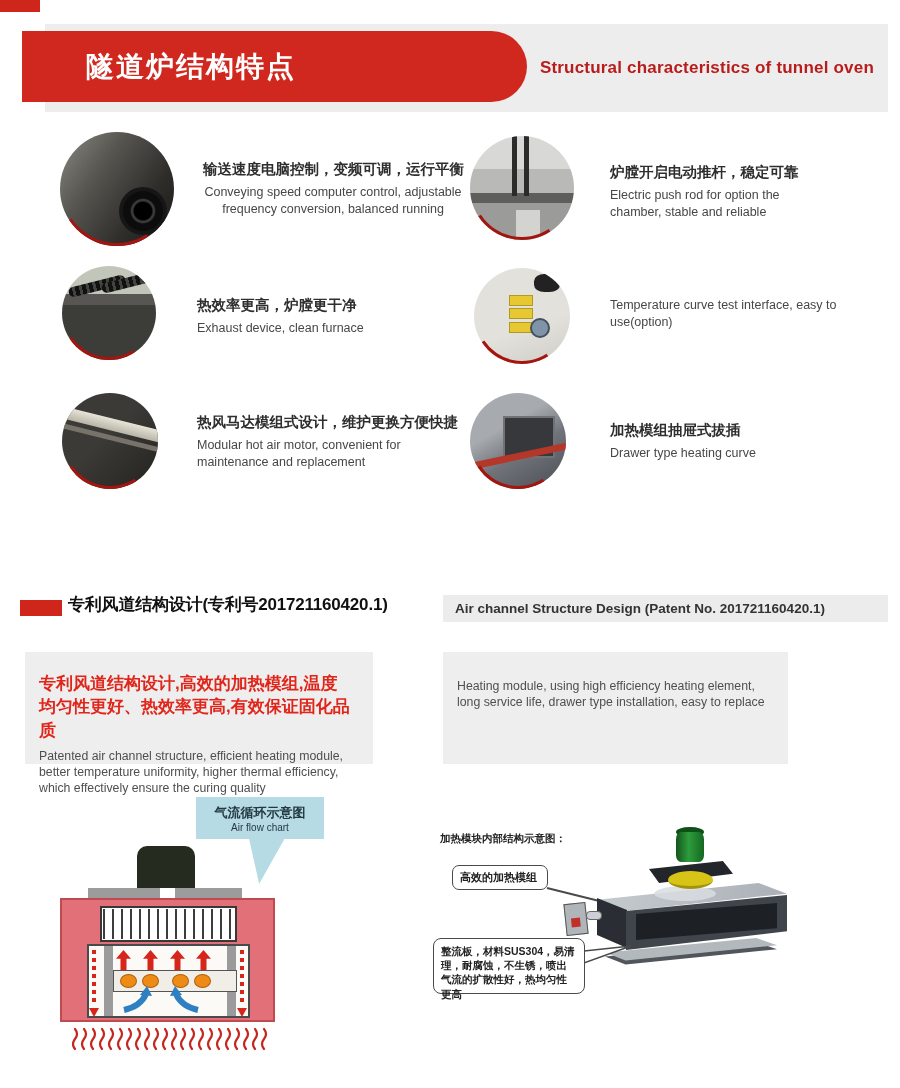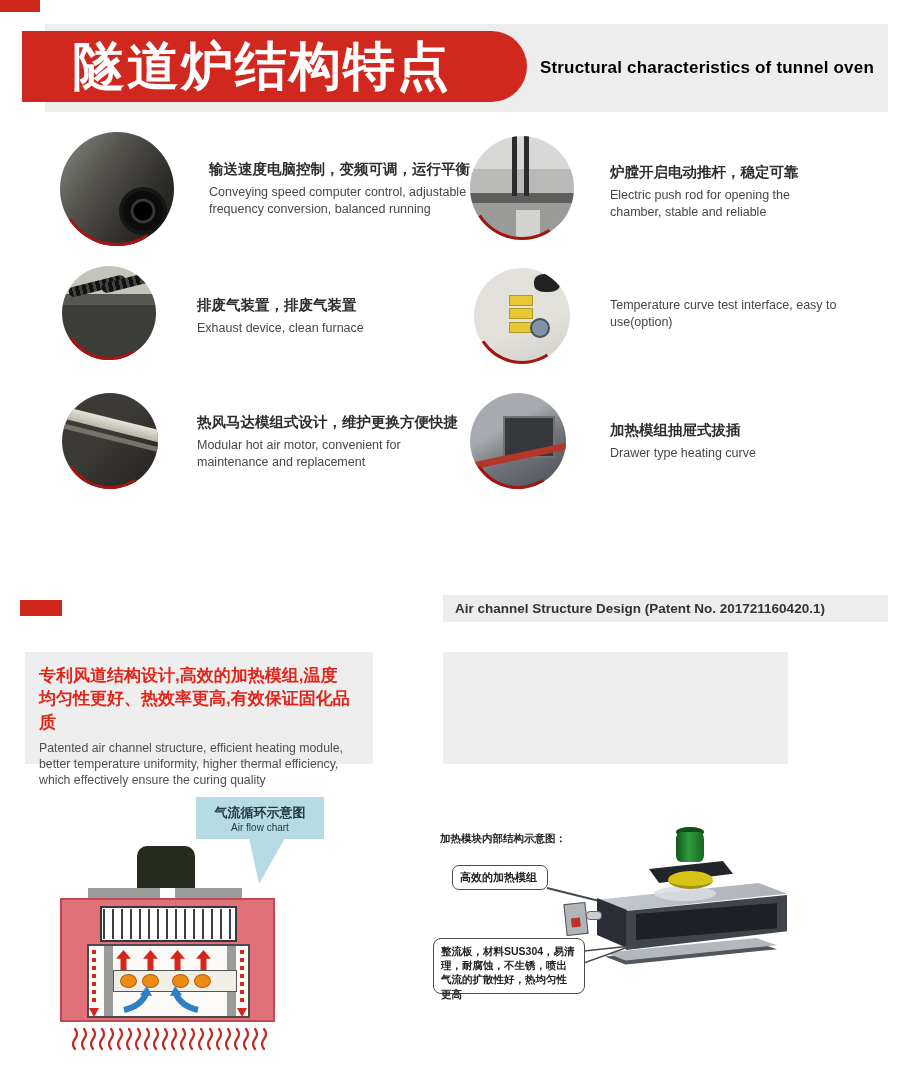--- a/index.html
+++ b/index.html
@@ -5,24 +5,24 @@
   html,body{margin:0;padding:0;background:#fff;}
   #page{position:relative;width:900px;height:1088px;background:#fff;overflow:hidden;
         font-family:"Liberation Sans","DejaVu Sans",sans-serif;}
   .abs{position:absolute;}
   .pre{white-space:pre-line;}
 
   
   .corner-red{left:0;top:0;width:40px;height:12px;background:#cf261c;}
   .hdr-gray{left:45px;top:24px;width:843px;height:88px;background:#ededed;}
   .hdr-en{position:absolute;right:14px;top:0;height:100%;display:flex;align-items:center;
-          font-size:17px;font-weight:bold;color:#000000;letter-spacing:.2px;}
+          font-size:17px;font-weight:bold;color:#b91c1c;letter-spacing:.2px;}
   .hdr-red{left:22px;top:31px;width:505px;height:71px;background:#d0281e;
            border-radius:0 36px 36px 0;display:flex;align-items:center;}
-  .hdr-zh{padding-left:51px;font-size:52px;font-weight:bold;color:#fff;letter-spacing:2px;font-family:Liberation Serif, serif;}
+  .hdr-zh{padding-left:64px;font-size:28px;font-weight:bold;color:#fff;letter-spacing:2px;font-family:Liberation Serif, serif;}
 
   
   .photo{position:absolute;border-radius:50%;overflow:hidden;}
   .rim{position:absolute;inset:-3px;border-radius:50%;border:6px solid transparent;
        border-bottom-color:#a51510;transform:rotate(12deg);}
   .ftext .zh{font-size:14.5px;font-weight:bold;color:#2e2e2e;margin-bottom:5px;white-space:nowrap;}
   .ftext .en{font-size:12.5px;color:#474747;line-height:1.32;}
 
   .p1{background:linear-gradient(125deg,#8a8a85 0%,#55544f 35%,#2e2d2a 70%,#191917 100%);}
   .p1-fan{position:absolute;left:52%;top:48%;width:48px;height:48px;border-radius:50%;
@@ -47,21 +47,21 @@
   .p6-plate{position:absolute;left:34%;top:24%;width:50%;height:40%;background:#36383c;border:2px solid #6f7378;}
   .p6-stripe{position:absolute;left:-10%;top:62%;width:120%;height:7px;background:#b5372a;transform:rotate(-12deg);}
 
   
   .pat-sq{left:20px;top:600px;width:42px;height:16px;background:#cf261c;}
   .pat-zh{left:68px;top:593px;font-size:17px;font-weight:bold;color:#111;letter-spacing:-.2px;}
   .pat-bar{left:443px;top:595px;width:445px;height:27px;background:#ececec;display:flex;align-items:center;}
   .pat-en{padding-left:12px;font-size:13.5px;font-weight:600;color:#333;}
 
   
-  .hl{background:#efeeee;padding:12px 14px;box-sizing:border-box;}
+  .hl{background:#efeeee;padding:20px 14px;box-sizing:border-box;}
   .hl-left{left:25px;top:652px;width:348px;height:112px;}
   .hl-right{left:443px;top:652px;width:345px;height:112px;}
   .hl .zh{font-size:17px;font-weight:bold;color:#e0251a;line-height:1.38;}
   .hl .en{font-size:12.3px;color:#4f4f4f;line-height:1.3;margin-top:7px;}
 
   
   #airflow{left:0;top:770px;width:420px;height:318px;}
   .af-callout{left:196px;top:27px;width:128px;height:42px;background:#b7dbe5;color:#233a42;
               display:flex;flex-direction:column;align-items:center;justify-content:center;}
   .af-callout .zh{font-size:13px;font-weight:bold;text-align:center;}
@@ -134,45 +134,45 @@
     <div class="hdr-en">Structural characteristics of tunnel oven</div>
   </div>
   <div class="abs hdr-red">
     <div class="hdr-zh">隧道炉结构特点</div>
   </div>
 
   <div class="photo p1" style="left:60px;top:132px;width:114px;height:114px;">
     <div class="p1-fan"></div>
     <div class="rim"></div>
   </div>
-  <div class="abs ftext" style="left:209px;top:160px;width:260px;">
+  <div class="abs ftext" style="left:203px;top:160px;width:260px;text-align:center;">
     <div class="zh">输送速度电脑控制，变频可调，运行平衡</div>
     <div class="en pre">Conveying speed computer control, adjustable
 frequency conversion, balanced running</div>
   </div>
 
   <div class="photo p2" style="left:470px;top:136px;width:104px;height:104px;">
     <div class="p2-rod1"></div>
     <div class="p2-rod2"></div>
     <div class="p2-foot"></div>
     <div class="rim"></div>
   </div>
   <div class="abs ftext" style="left:610px;top:163px;width:280px;">
     <div class="zh">炉膛开启电动推杆，稳定可靠</div>
-    <div class="en pre">Electric push rod for opening the
+    <div class="en pre">Electric push rod for option the
 chamber, stable and reliable</div>
   </div>
 
   <div class="photo p3" style="left:62px;top:266px;width:94px;height:94px;">
     <div class="p3-tube" style="left:6%;top:16%;"></div>
     <div class="p3-tube" style="left:42%;top:12%;"></div>
     <div class="rim"></div>
   </div>
   <div class="abs ftext" style="left:197px;top:296px;width:260px;">
-    <div class="zh">排废气装置，排废气装置</div>
+    <div class="zh">热效率更高，炉膛更干净</div>
     <div class="en pre">Exhaust device, clean furnace</div>
   </div>
 
   <div class="photo p4" style="left:474px;top:268px;width:96px;height:96px;">
     <div class="p4-y" style="left:36%;top:28%;"></div>
     <div class="p4-y" style="left:36%;top:42%;"></div>
     <div class="p4-y" style="left:36%;top:56%;"></div>
     <div class="p4-conn"></div>
     <div class="p4-blob"></div>
     <div class="rim"></div>
@@ -196,32 +196,35 @@
     <div class="p6-plate"></div>
     <div class="p6-stripe"></div>
     <div class="rim"></div>
   </div>
   <div class="abs ftext" style="left:610px;top:421px;width:280px;">
     <div class="zh">加热模组抽屉式拔插</div>
     <div class="en pre">Drawer type heating curve</div>
   </div>
 
   <div class="abs pat-sq"></div>
+  <div class="abs pat-zh">专利风道结构设计(专利号201721160420.1)</div>
   <div class="abs pat-bar">
     <div class="pat-en">Air channel Structure Design (Patent No. 201721160420.1)</div>
   </div>
 
   <div class="abs hl hl-left">
     <div class="zh pre">专利风道结构设计,高效的加热模组,温度
 均匀性更好、热效率更高,有效保证固化品质</div>
     <div class="en pre">Patented air channel structure, efficient heating module,
 better temperature uniformity, higher thermal efficiency,
 which effectively ensure the curing quality</div>
   </div>
   <div class="abs hl hl-right">
+    <div class="en pre">Heating module, using high efficiency heating element,
+long service life, drawer type installation, easy to replace</div>
   </div>
 
   <div class="abs" id="airflow">
     <div class="abs af-motor"></div>
     <div class="abs af-plate"></div>
     <div class="abs af-gap"></div>
     <div class="abs af-body"></div>
     <div class="abs af-grille">
       <div class="af-grille-in"></div>
     </div>

